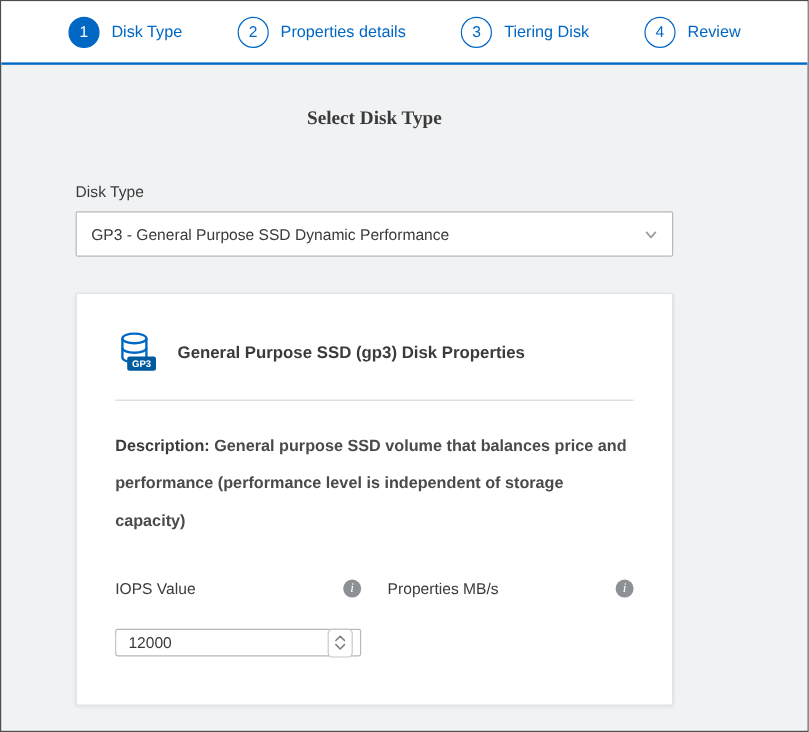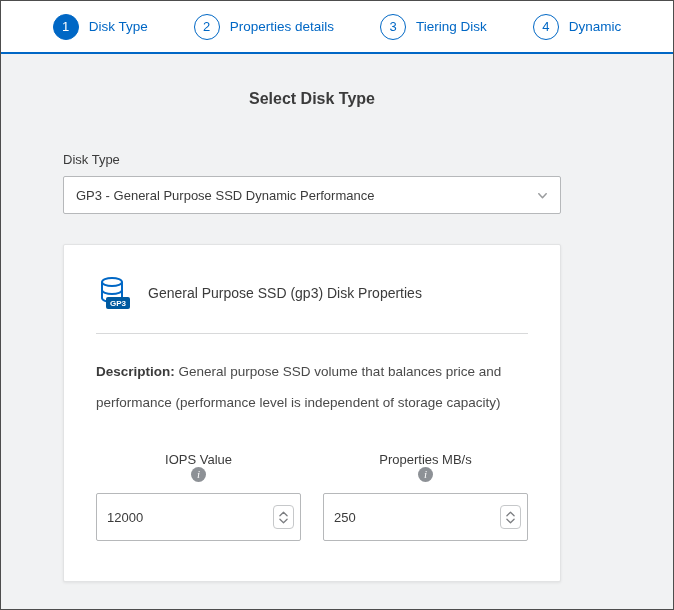--- a/index.html
+++ b/index.html
@@ -44,20 +44,21 @@
   
   .wizard-body {
     flex: 1 1 auto;
     padding: 36px 0 0 62px;
   }
   .page-title {
     width: 498px;
     text-align: center;
     font-size: 16px; font-weight: bold; color: #3b3b3b;
     margin-bottom: 44px;
+    font-family: Liberation Serif, serif;
   }
   .content { width: 498px; }
   .field-label {
     font-size: 13px; color: #3b3b3b;
     margin-bottom: 9px; display: block;
   }
   
   .select-box {
     width: 498px; height: 38px;
     background: #ffffff;
@@ -77,52 +78,52 @@
     width: 498px;
     background: #ffffff;
     border: 1px solid #e2e3e4; border-radius: 2px;
     box-shadow: 0 1px 3px rgba(0,0,0,0.07);
     padding: 30px 32px 40px 32px;
   }
   .card-head {
     display: flex; align-items: center; gap: 16px;
   }
   .card-heading {
-    font-size: 14px; font-weight: normal; color: #3b3b3b;
+    font-size: 14px; font-weight: bold; color: #3b3b3b;
   }
   .divider {
     border: none; border-top: 1px solid #d8d9da;
     margin: 22px 0 22px 0;
   }
   .description {
     font-size: 13.5px; color: #4a4a4a;
     line-height: 2.3;
+    font-weight: bold;
   }
   .description b { color: #3b3b3b; }
   
   .fields-row {
     margin-top: 34px;
     display: flex; gap: 22px;
   }
   .num-field { width: 206px; }
   .num-field .label-row {
     display: flex; align-items: center; justify-content: space-between;
-    margin-bottom: 11px;
-    flex-direction: column;
+    margin-bottom: 26px;
   }
   .num-field .label-row .lbl { font-size: 13px; color: #3b3b3b; }
   .info-icon {
     width: 15px; height: 15px; border-radius: 50%;
     background: #8d9196; color: #ffffff;
     font-family: "Liberation Serif", serif; font-style: italic;
     font-size: 11px; line-height: 15px; text-align: center;
     cursor: pointer; flex: 0 0 auto;
   }
   .num-input-wrap {
-    height: 48px; background: #ffffff;
+    height: 23px; background: #ffffff;
     border: 1px solid #b6b8ba; border-radius: 2px;
     display: flex; align-items: center;
     padding: 0 6px 0 0;
   }
   .num-input-wrap input {
     flex: 1 1 auto; width: 50px;
     border: none; outline: none;
     font-family: "Liberation Sans", sans-serif;
     font-size: 13px; color: #3b3b3b;
     padding: 0 10px;
@@ -150,21 +151,21 @@
     <div class="step">
       <span class="step-circle">2</span>
       <span class="step-label">Properties details</span>
     </div>
     <div class="step">
       <span class="step-circle">3</span>
       <span class="step-label">Tiering Disk</span>
     </div>
     <div class="step">
       <span class="step-circle">4</span>
-      <span class="step-label">Dynamic</span>
+      <span class="step-label">Review</span>
     </div>
   </div>
 
   <div class="wizard-body">
 
     <div class="page-title">Select Disk Type</div>
 
     <div class="content">
       <label class="field-label">Disk Type</label>
 
@@ -210,30 +211,19 @@
                   </svg>
               </span>
             </div>
           </div>
 
           <div class="num-field">
             <div class="label-row">
               <span class="lbl">Properties MB/s</span>
               <span class="info-icon">i</span>
             </div>
-            <div class="num-input-wrap">
-              <input type="text" value="250" style="">
-              <span class="stepper-btn">
-                <svg width="9" height="6" viewBox="0 0 10 6">
-                    <polyline points="1,5 5,1 9,5" fill="none" stroke="#7b7d80" stroke-width="1.4" stroke-linecap="round" stroke-linejoin="round"></polyline>
-                  </svg>
-                <svg width="9" height="6" viewBox="0 0 10 6">
-                    <polyline points="1,1 5,5 9,1" fill="none" stroke="#7b7d80" stroke-width="1.4" stroke-linecap="round" stroke-linejoin="round"></polyline>
-                  </svg>
-              </span>
-            </div>
           </div>
 
         </div>
       </div>
     </div>
   </div>
 </div>
 
 </body></html>

